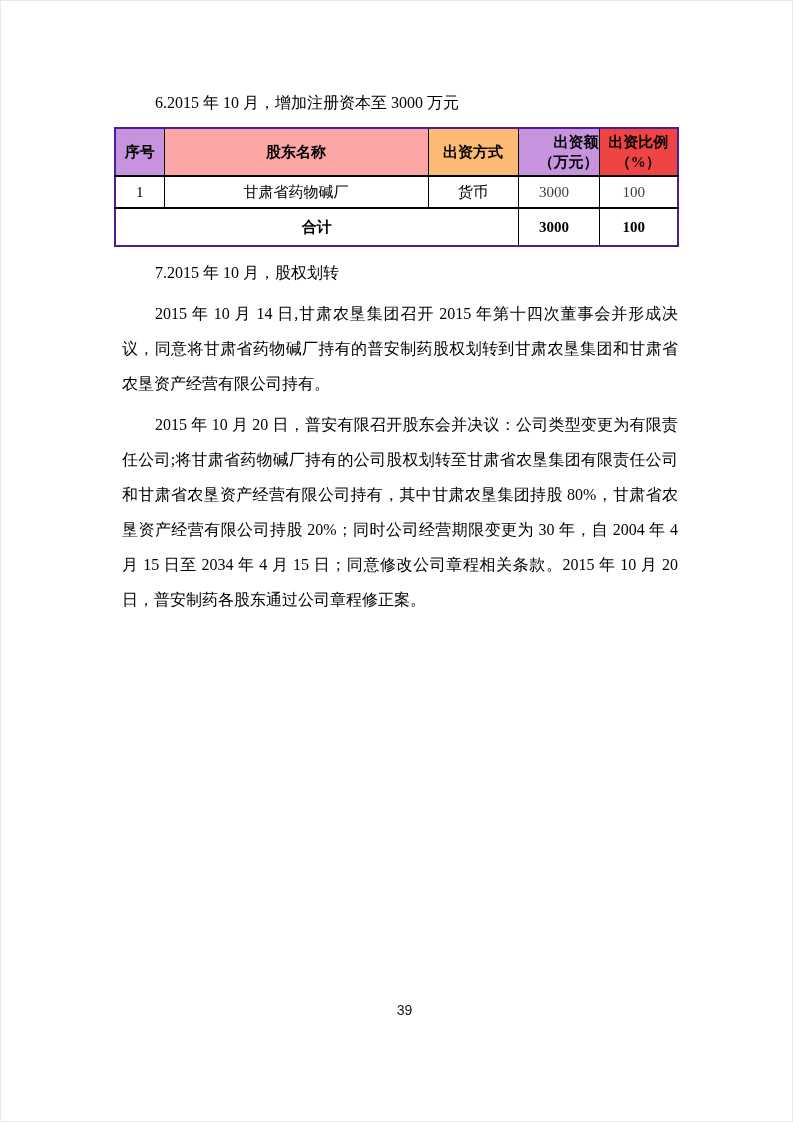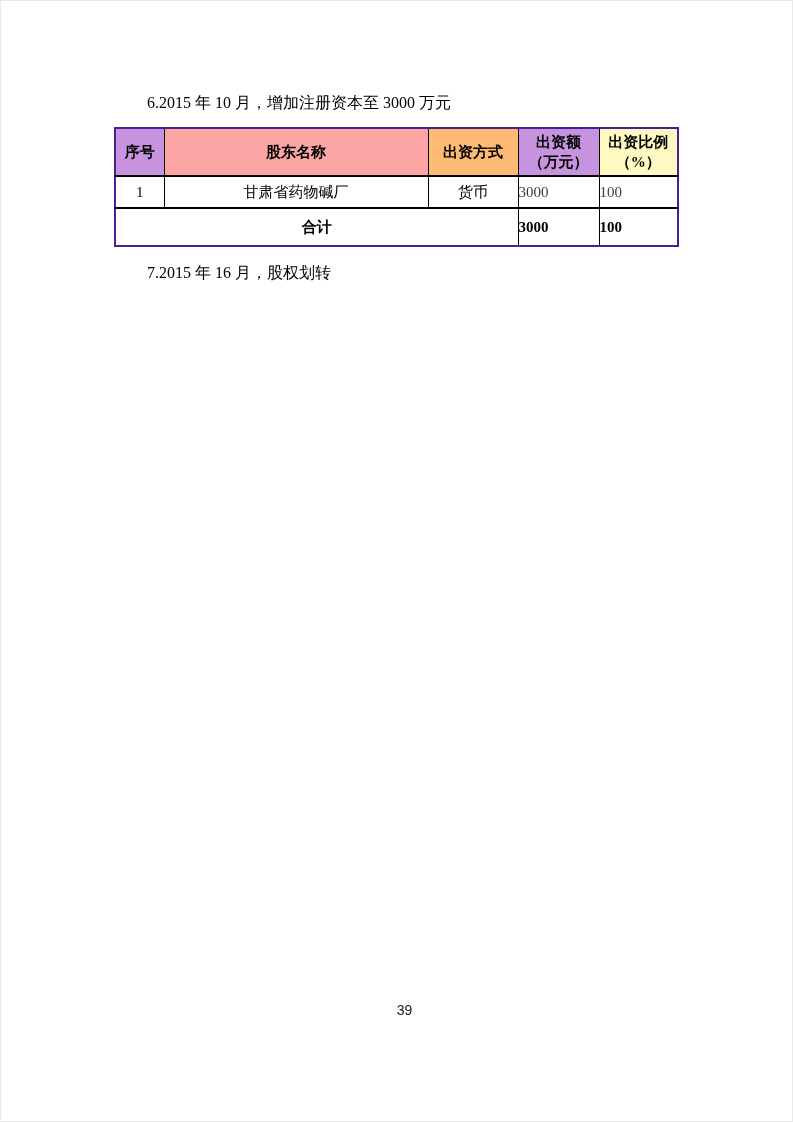--- a/index.html
+++ b/index.html
@@ -16,21 +16,21 @@
   .doc {
     position: absolute;
     top: 85px;
     left: 114px;
     width: 564px;
     font-size: 16px;
     line-height: 35px;
     text-align: justify;
   }
   .doc p {
-    margin: 0 0 6px 0;
+    margin: 0 0 6px 8px;
     text-indent: 33px;
   }
   .doc p.heading {
     text-align: left;
   }
   table.shareholding {
     border-collapse: collapse;
     table-layout: fixed;
     width: 563px;
     margin: 7px 12px 8px 0;
@@ -47,21 +47,21 @@
     overflow: hidden;
   }
   table.shareholding thead th {
     font-weight: bold;
     height: 46px;
     white-space: pre-line;
     border-bottom: 2px solid #000;
   }
   table.shareholding tr.data td { height: 30px; font-weight: normal; }
   table.shareholding td.num {
-    text-align: left;
+    text-align: center;
     padding-right: 9px;
     color: #3d3d3d;
   }
   table.shareholding tr.total td {
     border-top: 2px solid #000;
     font-weight: bold;
     height: 36px;
   }
   table.shareholding tr.total td.num { color: #000; }
   .pagenum {
@@ -92,43 +92,45 @@
         <col style="width:264px">
         <col style="width:90px">
         <col style="width:81px">
         <col style="width:79px">
       </colgroup>
       <thead>
         <tr>
           <th style="background-color: rgb(199, 147, 223);">序号</th>
           <th style="background-color: #fca5a5;">股东名称</th>
           <th style="background-color: #fdba74;">出资方式</th>
-          <th style="background-color: rgb(199, 147, 223);">出资额
+          <th style="background-color: rgb(199, 147, 223); text-align: right;">出资额
 （万元）</th>
-          <th style="background-color: #fef9c3;">出资比例
+          <th style="background-color: #ef4444;">出资比例
 （%）</th>
         </tr>
       </thead>
       <tbody>
         <tr class="data">
           <td>1</td>
           <td>甘肃省药物碱厂</td>
           <td>货币</td>
           <td class="num">3000</td>
           <td class="num">100</td>
         </tr>
         <tr class="total">
           <td colspan="3">合计</td>
           <td class="num">3000</td>
           <td class="num">100</td>
         </tr>
       </tbody>
     </table>
 
-    <p class="heading">7.2015 年 16 月，股权划转</p>
+    <p class="heading">7.2015 年 10 月，股权划转</p>
 
+    <p>2015 年 10 月 14 日,甘肃农垦集团召开 2015 年第十四次董事会并形成决议，同意将甘肃省药物碱厂持有的普安制药股权划转到甘肃农垦集团和甘肃省农垦资产经营有限公司持有。</p>
 
+    <p>2015 年 10 月 20 日，普安有限召开股东会并决议：公司类型变更为有限责任公司;将甘肃省药物碱厂持有的公司股权划转至甘肃省农垦集团有限责任公司和甘肃省农垦资产经营有限公司持有，其中甘肃农垦集团持股 80%，甘肃省农垦资产经营有限公司持股 20%；同时公司经营期限变更为 30 年，自 2004 年 4 月 15 日至 2034 年 4 月 15 日；同意修改公司章程相关条款。2015 年 10 月 20 日，普安制药各股东通过公司章程修正案。</p>
 
 
   </div>
 
   <div class="pagenum">39</div>
 </div>
 
 </body></html>

